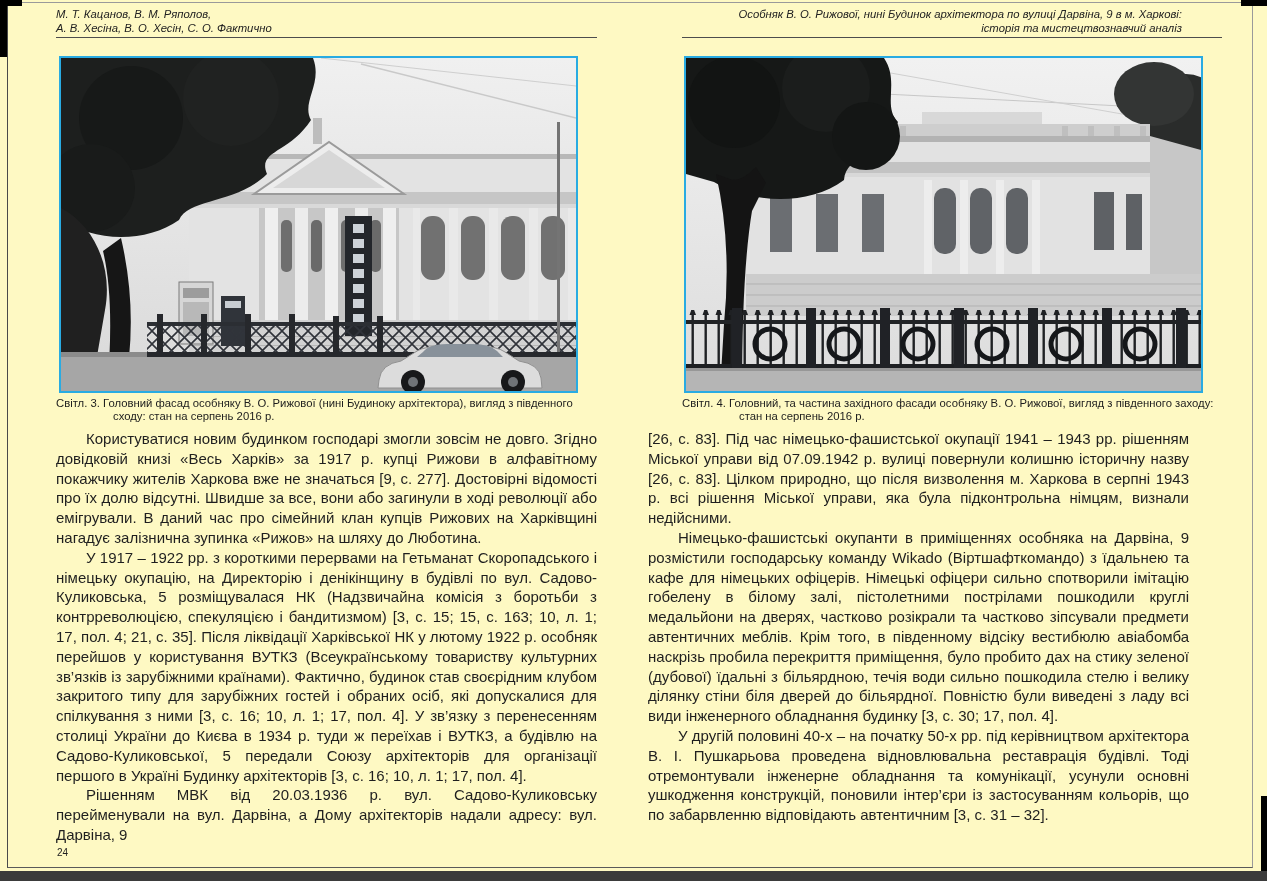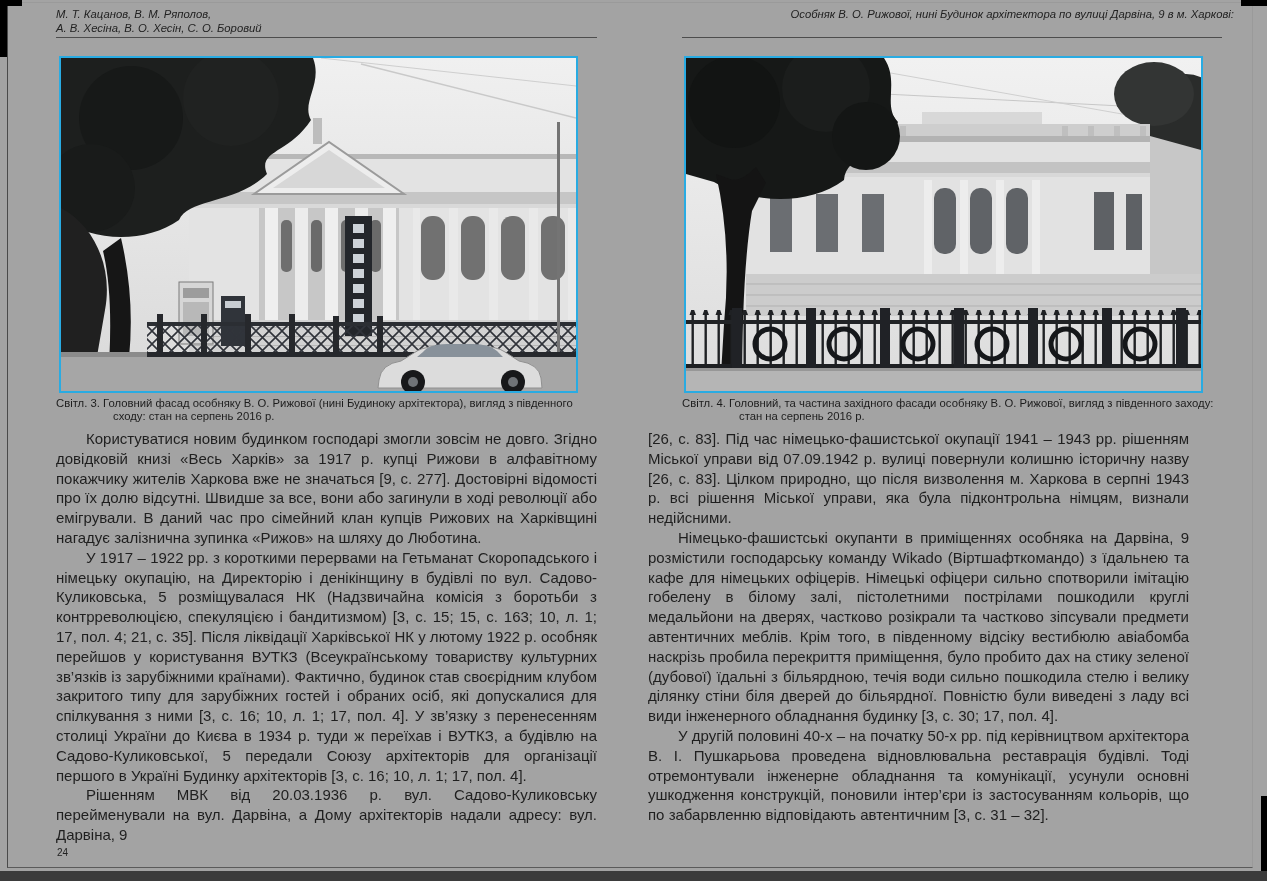--- a/index.html
+++ b/index.html
@@ -1,28 +1,28 @@
 <!DOCTYPE html>
 <html style="--photo-border: #29abe2; --body-text: #1f1f1f; --scan-mark: #000000; --bottom-strip: #3b3b3b;"><head>
 <meta charset="utf-8">
 <style>
   *{margin:0;padding:0;box-sizing:border-box}
   html,body{width:1267px;height:881px;background:#ffffff}
   body{font-family:"Liberation Sans","DejaVu Sans",sans-serif;color:var(--body-text,#1f1f1f);position:relative}
-  .scan{position:absolute;inset:0;background:#a3a3a3;overflow:hidden}
+  .scan{position:absolute;inset:0;background:#fef9c3;overflow:hidden}
   .page-outline{position:absolute;left:7px;top:2px;width:1246px;height:866px;border:1px solid #9a9a9a;border-left-color:#4a4a4a;border-bottom-color:#5a5a5a}
   .artifact{position:absolute;background:var(--scan-mark,#000)}
   .a-left-v{left:0;top:0;width:7px;height:57px}
   .a-tl-h{left:0;top:0;width:22px;height:6px}
   .a-tr-h{left:1241px;top:0;width:26px;height:6px}
   .a-rb-v{left:1261px;top:796px;width:6px;height:85px}
   .a-bottom{left:0;top:871px;width:1267px;height:10px;background:var(--bottom-strip,#3b3b3b)}
   .hdr{position:absolute;top:7px;font-style:italic;font-size:11.3px;line-height:14px;color:#222}
   .hdr.hl{left:56px;width:541px;text-align:left}
-  .hdr.hr{left:694px;width:540px;text-align:right}
+  .hdr.hr{left:642px;width:540px;text-align:right}
   .hdr-rule{position:absolute;top:37px;height:1px;background:#4d4d4d}
   .hdr-rule.hl{left:56px;width:541px}
   .hdr-rule.hr{left:682px;width:540px}
   .photo{position:absolute;top:56px;width:519px;height:337px;border:2px solid var(--photo-border,#29abe2);background:#ddd}
   .photo.pl{left:59px}.photo.pr{left:684px}
   .photo svg{display:block;width:100%;height:100%}
   .caption{position:absolute;top:397px;font-size:11.3px;line-height:13px;color:#1d1d1d;padding-left:57px;text-indent:-57px}
   .caption.cl{left:56px;width:537px}
   .caption.cr{left:682px;width:537px}
   .body-col{position:absolute;top:429px;width:541px;font-size:15px;line-height:19.8px;text-align:justify;color:var(--body-text,#1f1f1f)}
@@ -39,21 +39,21 @@
 <div class="scan">
   <div class="page-outline"></div>
   <div class="artifact a-left-v"></div>
   <div class="artifact a-tl-h"></div>
   <div class="artifact a-tr-h"></div>
   <div class="artifact a-rb-v"></div>
   <div class="artifact a-bottom"></div>
 
   <div class="hdr hl">
     <div>М. Т. Кацанов, В. М. Ряполов,</div>
-    <div>А. В. Хесіна, В. О. Хесін, С. О. Боровий</div>
+    <div>А. В. Хесіна, В. О. Хесін, С. О. Фактично</div>
   </div>
   <div class="hdr-rule hl"></div>
 
   <figure class="photo pl">
     <svg viewBox="0 0 515 333" preserveAspectRatio="none">
       <defs>
         <linearGradient id="skyL" x1="0" x2="0" y1="0" y2="1">
           <stop offset="0" stop-color="#f0f0f0"></stop>
             <stop offset="1" stop-color="#d9d9d9"></stop>
         </linearGradient>
@@ -161,20 +161,21 @@
   <div class="body-col bl">
     <p class="ind">Користуватися новим будинком господарі змогли зовсім не довго. Згідно довідковій книзі «Весь Харків» за 1917 р. купці Рижови в алфавітному покажчику жителів Харкова вже не значаться [9, с. 277]. Достовірні відомості про їх долю відсутні. Швидше за все, вони або загинули в ході революції або емігрували. В даний час про сімейний клан купців Рижових на Харківщині нагадує залізнична зупинка «Рижов» на шляху до Люботина.</p>
     <p class="ind">У 1917 – 1922 рр. з короткими перервами на Гетьманат Скоропадського і німецьку окупацію, на Директорію і денікінщину в будівлі по вул. Садово-Куликовська, 5 розміщувалася НК (Надзвичайна комісія з боротьби з контрреволюцією, спекуляцією і бандитизмом) [3, с. 15; 15, с. 163; 10, л. 1; 17, пол. 4; 21, с. 35]. Після ліквідації Харківської НК у лютому 1922 р. особняк перейшов у користування ВУТКЗ (Всеукраїнському товариству культурних зв’язків із зарубіжними країнами). Фактично, будинок став своєрідним клубом закритого типу для зарубіжних гостей і обраних осіб, які допускалися для спілкування з ними [3, с. 16; 10, л. 1; 17, пол. 4]. У зв’язку з перенесенням столиці України до Києва в 1934 р. туди ж переїхав і ВУТКЗ, а будівлю на Садово-Куликовської, 5 передали Союзу архітекторів для організації першого в Україні Будинку архітекторів [3, с. 16; 10, л. 1; 17, пол. 4].</p>
     <p class="ind">Рішенням МВК від 20.03.1936 р. вул. Садово-Куликовську перейменували на вул. Дарвіна, а Дому архітекторів надали адресу: вул. Дарвіна, 9</p>
   </div>
 
   <div class="pagenum nl">24</div>
 
   <div class="hdr hr">
     <div>Особняк В. О. Рижової, нині Будинок архітектора по вулиці Дарвіна, 9 в м. Харкові:</div>
+    <div>історія та мистецтвознавчий аналіз</div>
   </div>
   <div class="hdr-rule hr"></div>
 
   <figure class="photo pr">
     <svg viewBox="0 0 515 333" preserveAspectRatio="none">
       <defs>
         <linearGradient id="skyR" x1="0" x2="0" y1="0" y2="1">
           <stop offset="0" stop-color="#f1f1f1"></stop>
             <stop offset="1" stop-color="#dcdcdc"></stop>
         </linearGradient>

